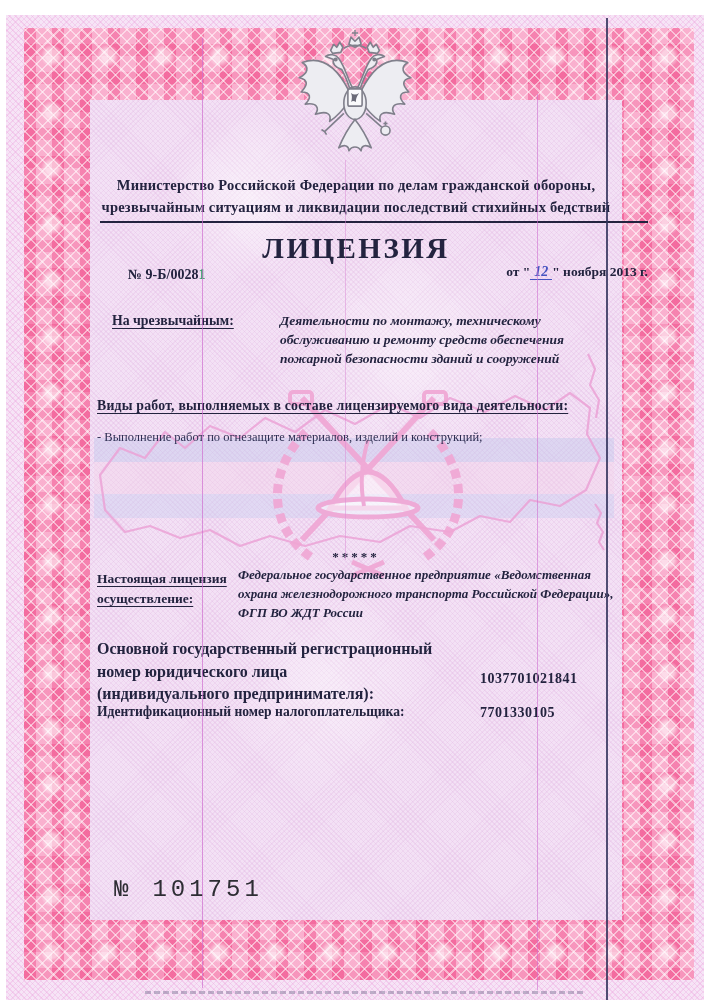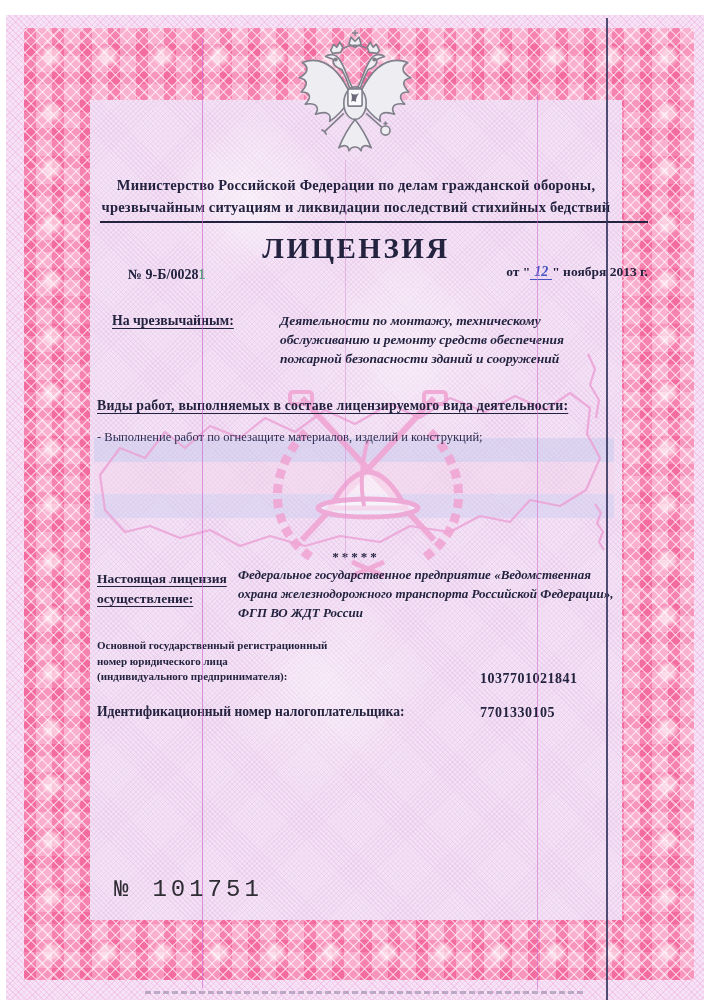--- a/index.html
+++ b/index.html
@@ -55,21 +55,21 @@
   .grant-activity{left:280px;top:301px;width:330px;font-size:13.5px;font-weight:bold;font-style:italic;line-height:1.42;}
 
   .works-heading{left:97px;top:388px;font-size:13.8px;font-weight:bold;text-decoration:underline;text-underline-offset:3px;letter-spacing:.2px;}
   .work-1{left:97px;top:420px;font-size:12.5px;color:#2e2e52;}
   .work-2{left:97px;top:456px;font-size:12.5px;color:#2e2e52;}
 
   .stars{left:95px;top:539px;width:522px;font-size:13px;font-weight:bold;letter-spacing:3px;}
   .grantee-label{left:97px;top:559px;font-size:13.5px;font-weight:bold;line-height:1.5;text-decoration:underline;text-underline-offset:3px;}
   .grantee{left:238px;top:556px;width:410px;font-size:13px;font-weight:bold;font-style:italic;line-height:1.45;}
 
-  .ogrn-label{left:97px;top:628px;font-size:11px;font-weight:bold;line-height:1.42;}
+  .ogrn-label{left:97px;top:628px;font-size:16px;font-weight:bold;line-height:1.42;}
   .ogrn-value{left:480px;top:661px;font-size:14px;font-weight:bold;letter-spacing:.5px;}
   .inn-label{left:97px;top:694px;font-size:13.6px;font-weight:bold;}
   .inn-value{left:480px;top:695px;font-size:14px;font-weight:bold;letter-spacing:.5px;}
 
   .serial{left:114px;top:866px;font-family:"Liberation Mono","DejaVu Sans Mono",monospace;
           font-size:24px;color:#2d2d33;display:flex;gap:20px;letter-spacing:4px;}
 
   .microprint{position:absolute;left:145px;top:981px;width:440px;height:3px;z-index:5;opacity:.55;
     background:repeating-linear-gradient(90deg,#8d81a2 0 6px, rgba(0,0,0,0) 6px 9px);}
 

